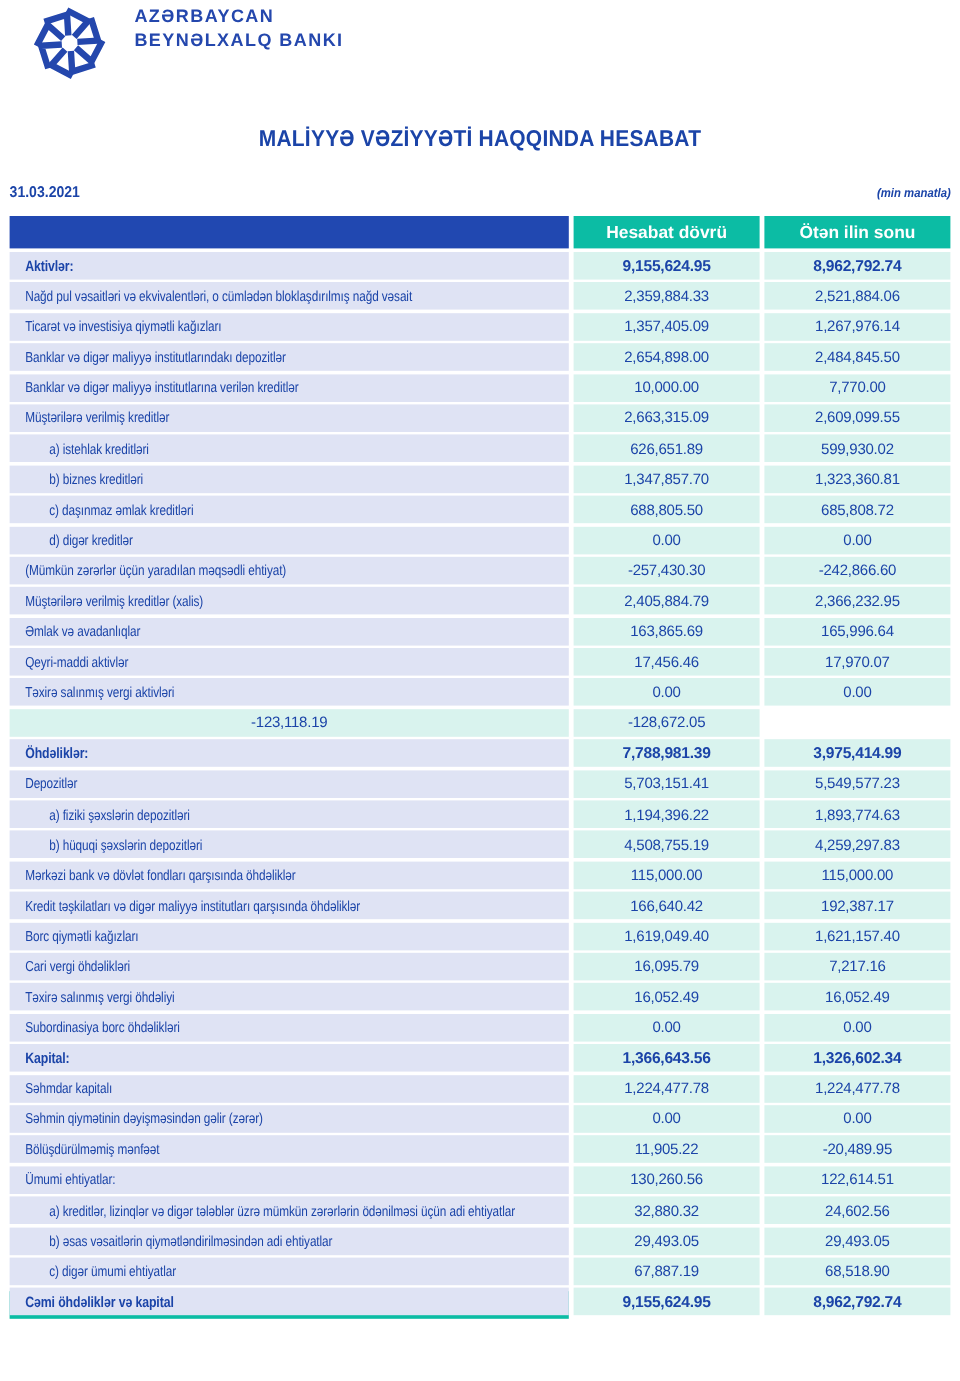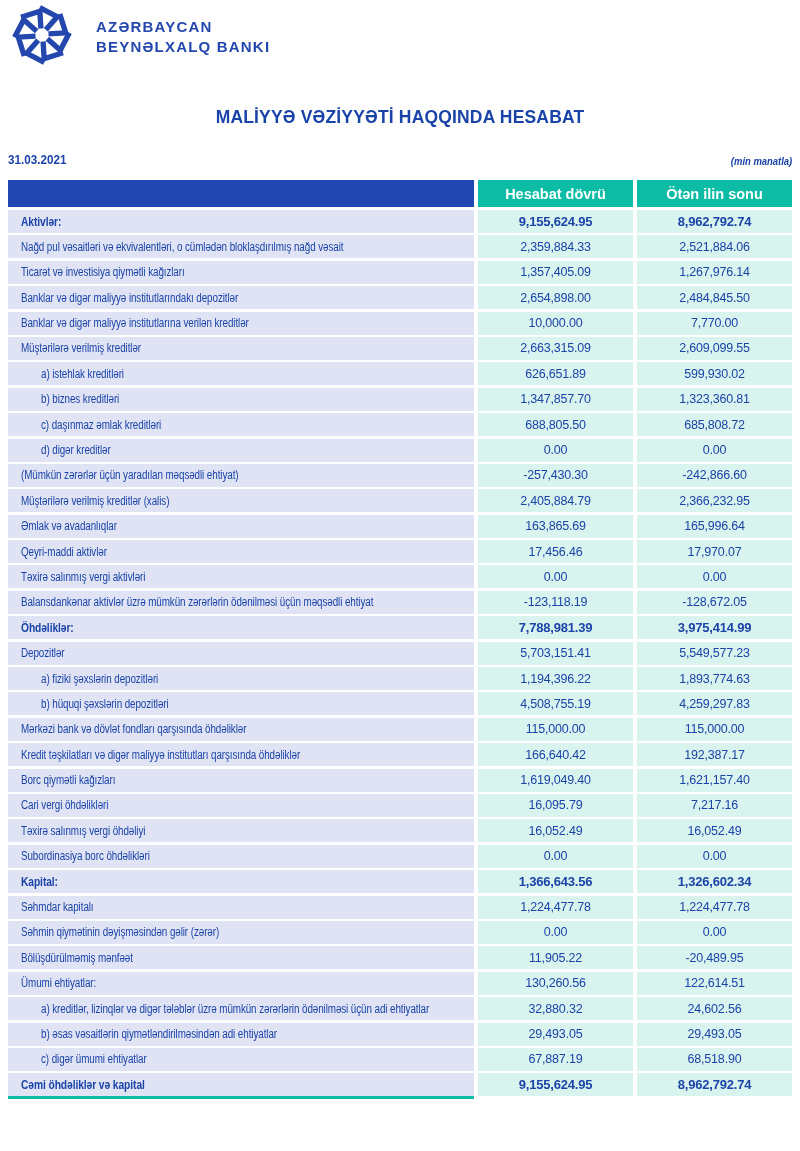--- a/index.html
+++ b/index.html
@@ -9,21 +9,21 @@
     --teal:#0cbca4;
     --lbl-bg:#dfe3f4;
     --val-bg:#d9f3ee;
     --page-bg:#ffffff;
   }
   *{margin:0;padding:0;box-sizing:border-box;}
   body{background:#ffffff;font-family:"Liberation Sans",sans-serif;}
   .page{width:800px;height:1151px;background:var(--page-bg);overflow:hidden;position:relative;margin:0 auto;}
 
   
-  .top{display:flex;align-items:center;padding:4px 0 0 10px;height:70px;}
+  .top{display:flex;align-items:flex-start;padding:4px 0 0 26px;height:70px;}
   .brand{margin-left:22px;color:var(--logo-blue);font-weight:bold;font-size:15px;
          letter-spacing:1.2px;line-height:20px;white-space:nowrap;}
 
   
   .title{margin-top:36px;text-align:center;color:var(--text-blue);font-weight:bold;
          font-size:19px;letter-spacing:0.2px;transform:scaleX(0.92);transform-origin:center;
          white-space:nowrap;}
 
   
   .meta{margin:24px 8px 0 8px;display:flex;justify-content:space-between;align-items:flex-end;gap:40px;}
@@ -219,23 +219,20 @@
 
   <div class="row normal">
     <div class="lbl">
       <span class="lbl-text">Təxirə salınmış vergi aktivləri</span>
     </div>
     <div class="val c1">0.00</div>
     <div class="val c2">0.00</div>
   </div>
 
   <div class="row normal">
-    <div class="lbl">
-      <span class="lbl-text">Balansdankənar aktivlər üzrə mümkün zərərlərin ödənilməsi üçün məqsədli ehtiyat</span>
-    </div>
     <div class="val c1">-123,118.19</div>
     <div class="val c2">-128,672.05</div>
   </div>
 
 
   <div class="row section">
     <div class="lbl">
       <span class="lbl-text">Öhdəliklər:</span>
     </div>
     <div class="val c1">7,788,981.39</div>

